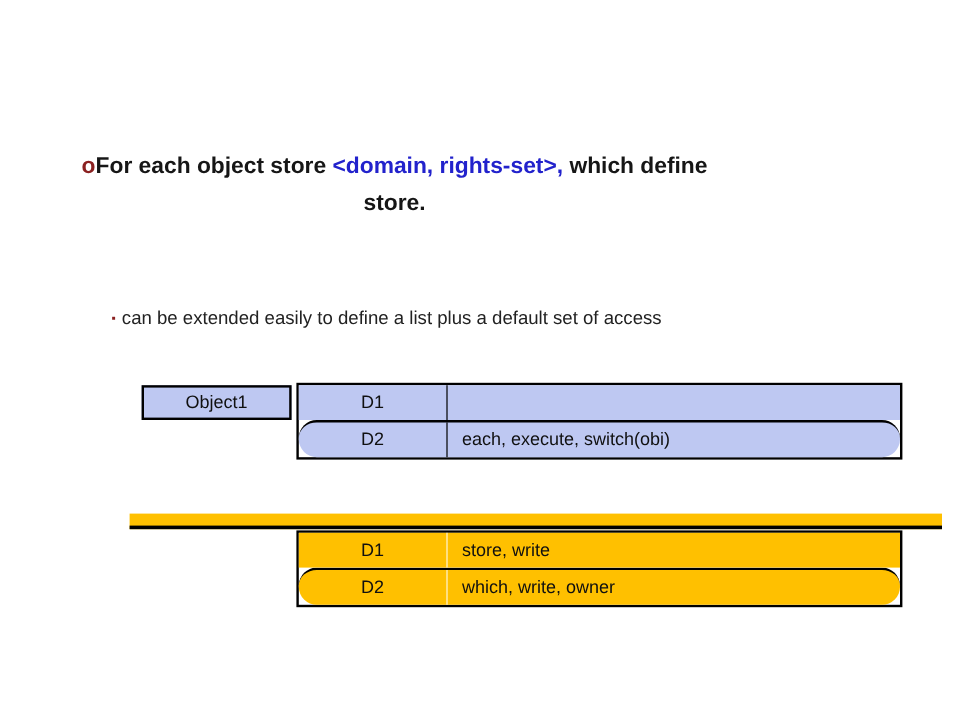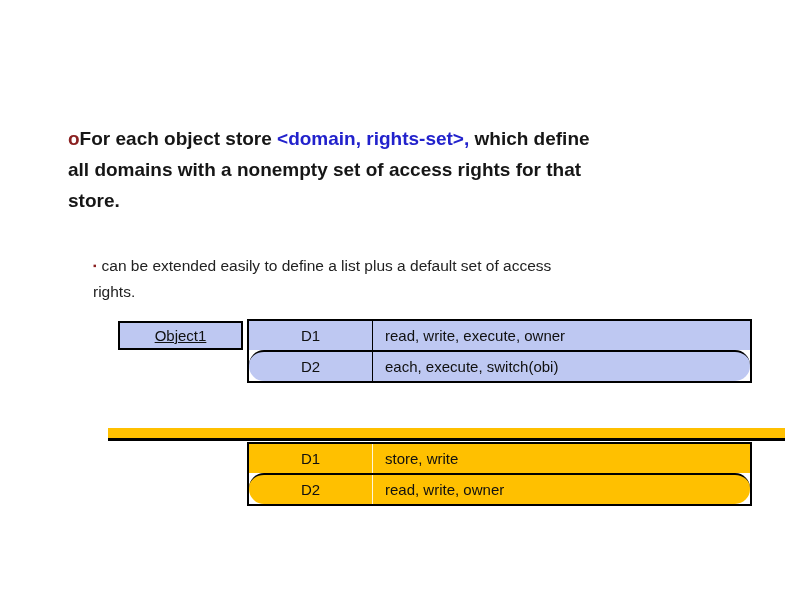--- a/index.html
+++ b/index.html
@@ -6,39 +6,39 @@
   .slide{
     position:relative;width:794px;height:595px;background:#ffffff;overflow:hidden;
     font-family:"Liberation Sans","DejaVu Sans",sans-serif;color:#161616;
   }
   .title{
     position:absolute;left:40px;top:50px;font-size:32px;font-weight:700;
     letter-spacing:-0.5px;color:#141414;white-space:nowrap;
   }
   .bullet1{
     position:absolute;left:68px;top:123px;font-size:19px;font-weight:700;
-    line-height:31px;color:#161616;
+    line-height:31px;color:#161616;text-align:center;
   }
   .bullet1 .line{white-space:nowrap;}
   .bullet1 .marker{color:#8b2121;font-weight:700;}
   .bullet1 .highlight{color:#2222cc;}
   .bullet2{
     position:absolute;left:93px;top:224px;font-size:15.5px;font-weight:400;
     line-height:26px;color:#222222;margin-top:29px;
   }
   .bullet2 .line{white-space:nowrap;}
   .bullet2 .sqmarker{
     color:#8b2121;font-size:10px;vertical-align:2px;margin-right:5px;
   }
   .label-box{
     position:absolute;left:118px;width:125px;border:2px solid #000;
     box-sizing:border-box;display:flex;align-items:center;justify-content:center;
     font-size:15px;color:#101010;
   }
-  .label-blue{top:321px;height:29px;background:#bec8f2;text-decoration:underline;}
+  .label-blue{top:321px;height:29px;background:#bec8f2;}
   .label-orange{top:443px;height:31px;background:#ffc000;}
   .acc-table{
     position:absolute;left:247px;width:505px;border:2px solid #000;
     box-sizing:border-box;background:#fff;
   }
   .tbl-blue{top:319px;}
   .tbl-orange{top:442px;}
   .acc-row{display:flex;height:29px;}
   .acc-row + .acc-row{border-top:2px solid #000;border-radius:15px;}
   .tbl-blue .acc-row{background:#bec8f2;}
@@ -59,51 +59,48 @@
   }
 </style>
 </head>
 <body>
 
 <div class="slide">
 
 
   <div class="bullet1">
     <div class="line"><span class="marker">o</span><span>For each object store </span><span class="highlight">&lt;domain, rights-set&gt;,</span><span> which define</span></div>
-    <div class="line">all domains with a nonempty set of access rights for that</div>
     <div class="line">store.</div>
   </div>
 
   <div class="bullet2">
     <div class="line"><span class="sqmarker">▪</span><span>can be extended easily to define a list plus a default set of access</span></div>
-    <div class="line">rights.</div>
   </div>
 
   <div class="label-box label-blue">
     <span>Object1</span>
   </div>
 
   <div class="acc-table tbl-blue">
     <div class="acc-row">
       <div class="cell-domain">D1</div>
-      <div class="cell-rights">read, write, execute, owner</div>
     </div>
     <div class="acc-row">
       <div class="cell-domain">D2</div>
       <div class="cell-rights">each, execute, switch(obi)</div>
     </div>
   </div>
 
   <div class="accent-strip"></div>
 
 
   <div class="acc-table tbl-orange">
     <div class="acc-row">
       <div class="cell-domain">D1</div>
       <div class="cell-rights">store, write</div>
     </div>
     <div class="acc-row">
       <div class="cell-domain">D2</div>
-      <div class="cell-rights">read, write, owner</div>
+      <div class="cell-rights">which, write, owner</div>
     </div>
   </div>
 
 </div>
 
 </body></html>

